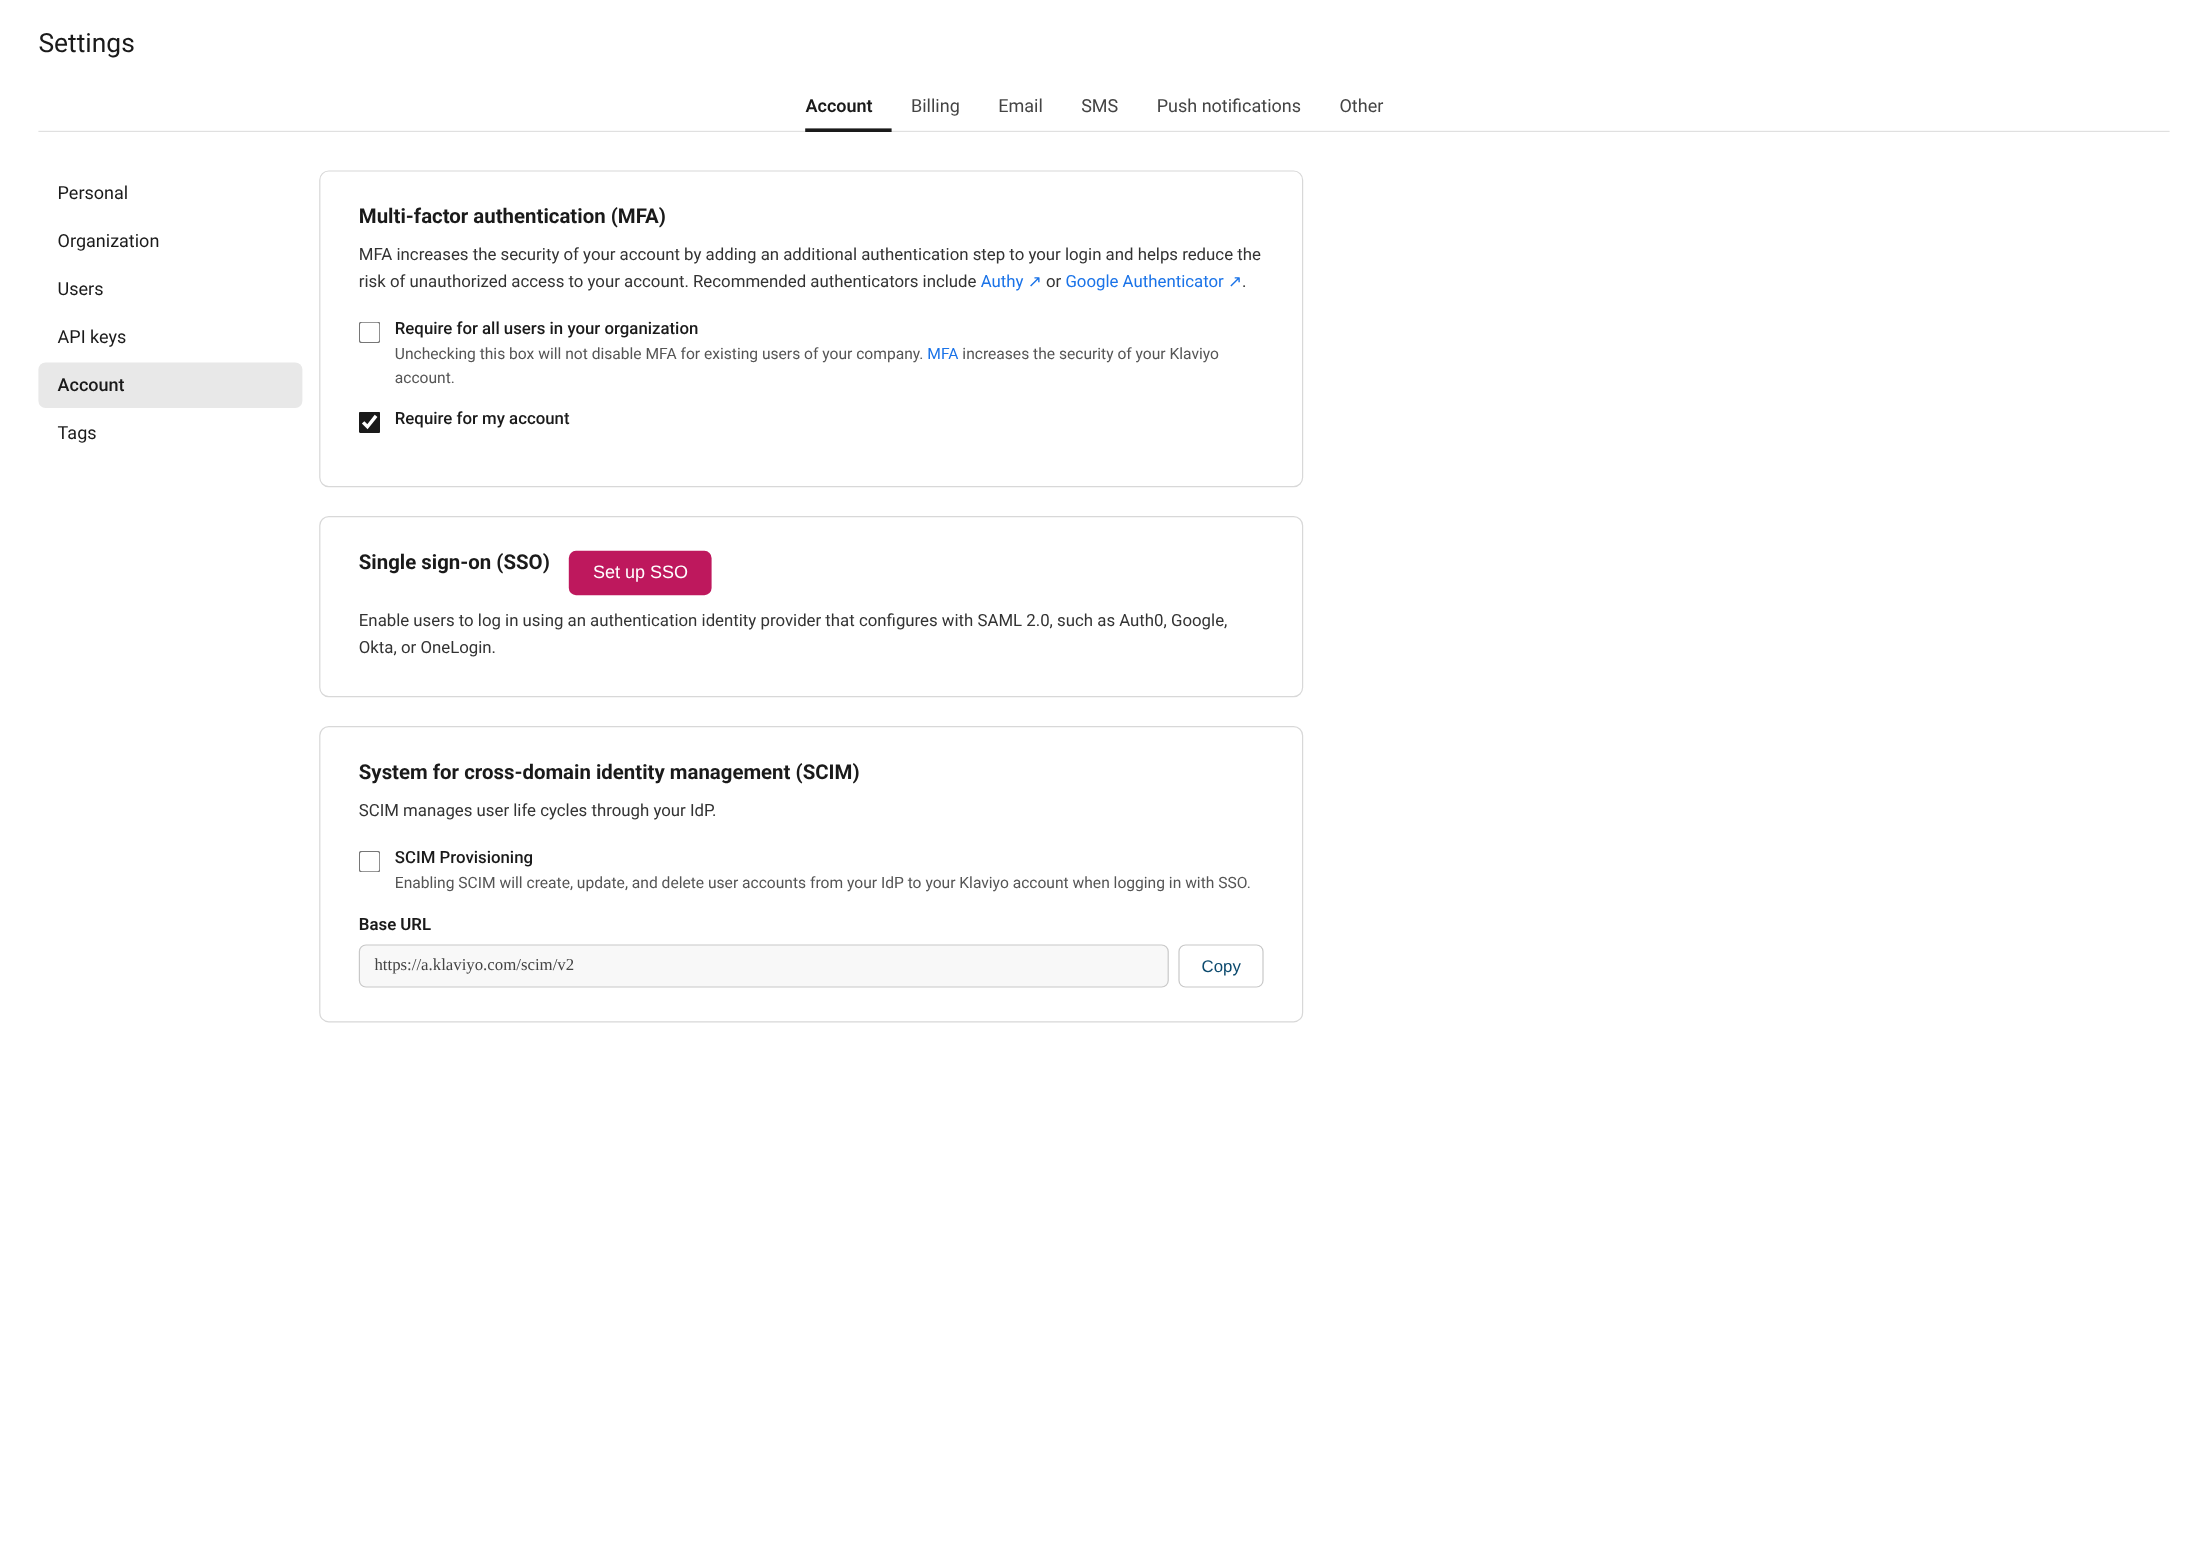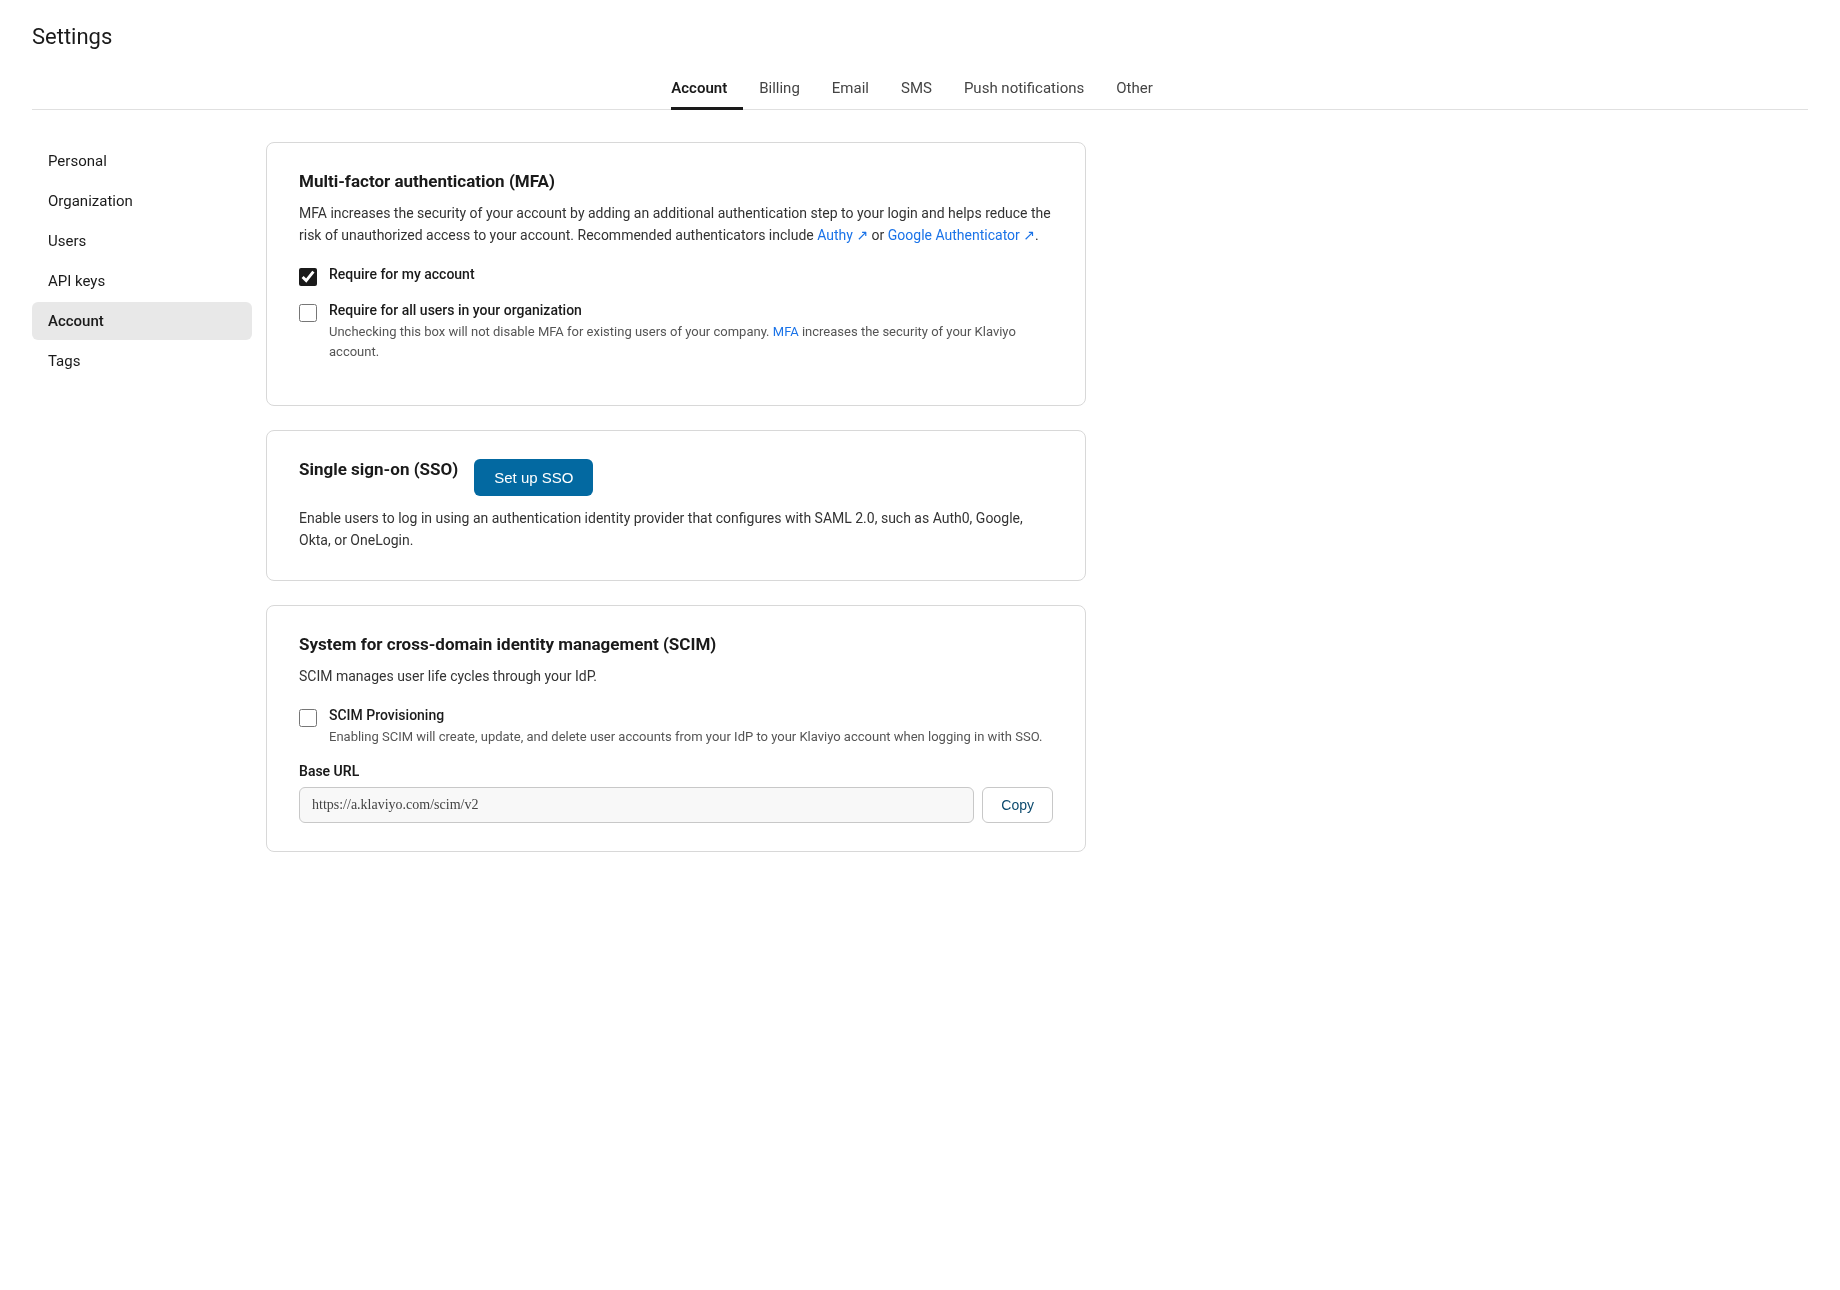--- a/index.html
+++ b/index.html
@@ -94,21 +94,21 @@
       align-items: flex-start;
       justify-content: flex-start;
       gap: 16px;
       margin-bottom: 12px;
     }
     .card-title-only {
       font-size: 17px;
       font-weight: 700;
     }
     .btn-dark {
-      background: #0369a1;
+      background: #be185d;
       color: #fff;
       border: none;
       border-radius: 6px;
       padding: 10px 20px;
       font-size: 15px;
       cursor: pointer;
       font-weight: 500;
       white-space: nowrap;
     }
     .checkbox-row {
@@ -205,32 +205,32 @@
   </nav>
 
   <main class="main-content">
 
     <div class="card">
       <div class="card-title">Multi-factor authentication (MFA)</div>
       <div class="card-desc">
         <span>MFA increases the security of your account by adding an additional authentication step to your login and helps reduce the risk of unauthorized access to your account. Recommended authenticators include </span><a href="#"><span>Authy</span> ↗</a><span> or </span><a href="#"><span>Google Authenticator</span> ↗</a><span>.</span>
       </div>
       <div class="checkbox-row">
-        <input type="checkbox" id="mfa-check1" checked="" style="">
-        <label for="mfa-check1">
-          <div class="checkbox-label">Require for my account</div>
-        </label>
-      </div>
-      <div class="checkbox-row">
         <input type="checkbox" id="mfa-check2" style="">
         <label for="mfa-check2">
           <div class="checkbox-label">Require for all users in your organization</div>
           <div class="checkbox-sublabel">
             <span>Unchecking this box will not disable MFA for existing users of your company. </span><a href="#">MFA</a><span> increases the security of your Klaviyo account.</span>
           </div>
+        </label>
+      </div>
+      <div class="checkbox-row">
+        <input type="checkbox" id="mfa-check1" checked="" style="">
+        <label for="mfa-check1">
+          <div class="checkbox-label">Require for my account</div>
         </label>
       </div>
     </div>
 
     <div class="card">
       <div class="card-header-row">
         <div class="card-title-only">Single sign-on (SSO)</div>
         <button class="btn-dark">Set up SSO</button>
       </div>
       <div class="sso-desc">Enable users to log in using an authentication identity provider that configures with SAML 2.0, such as Auth0, Google, Okta, or OneLogin.</div>

